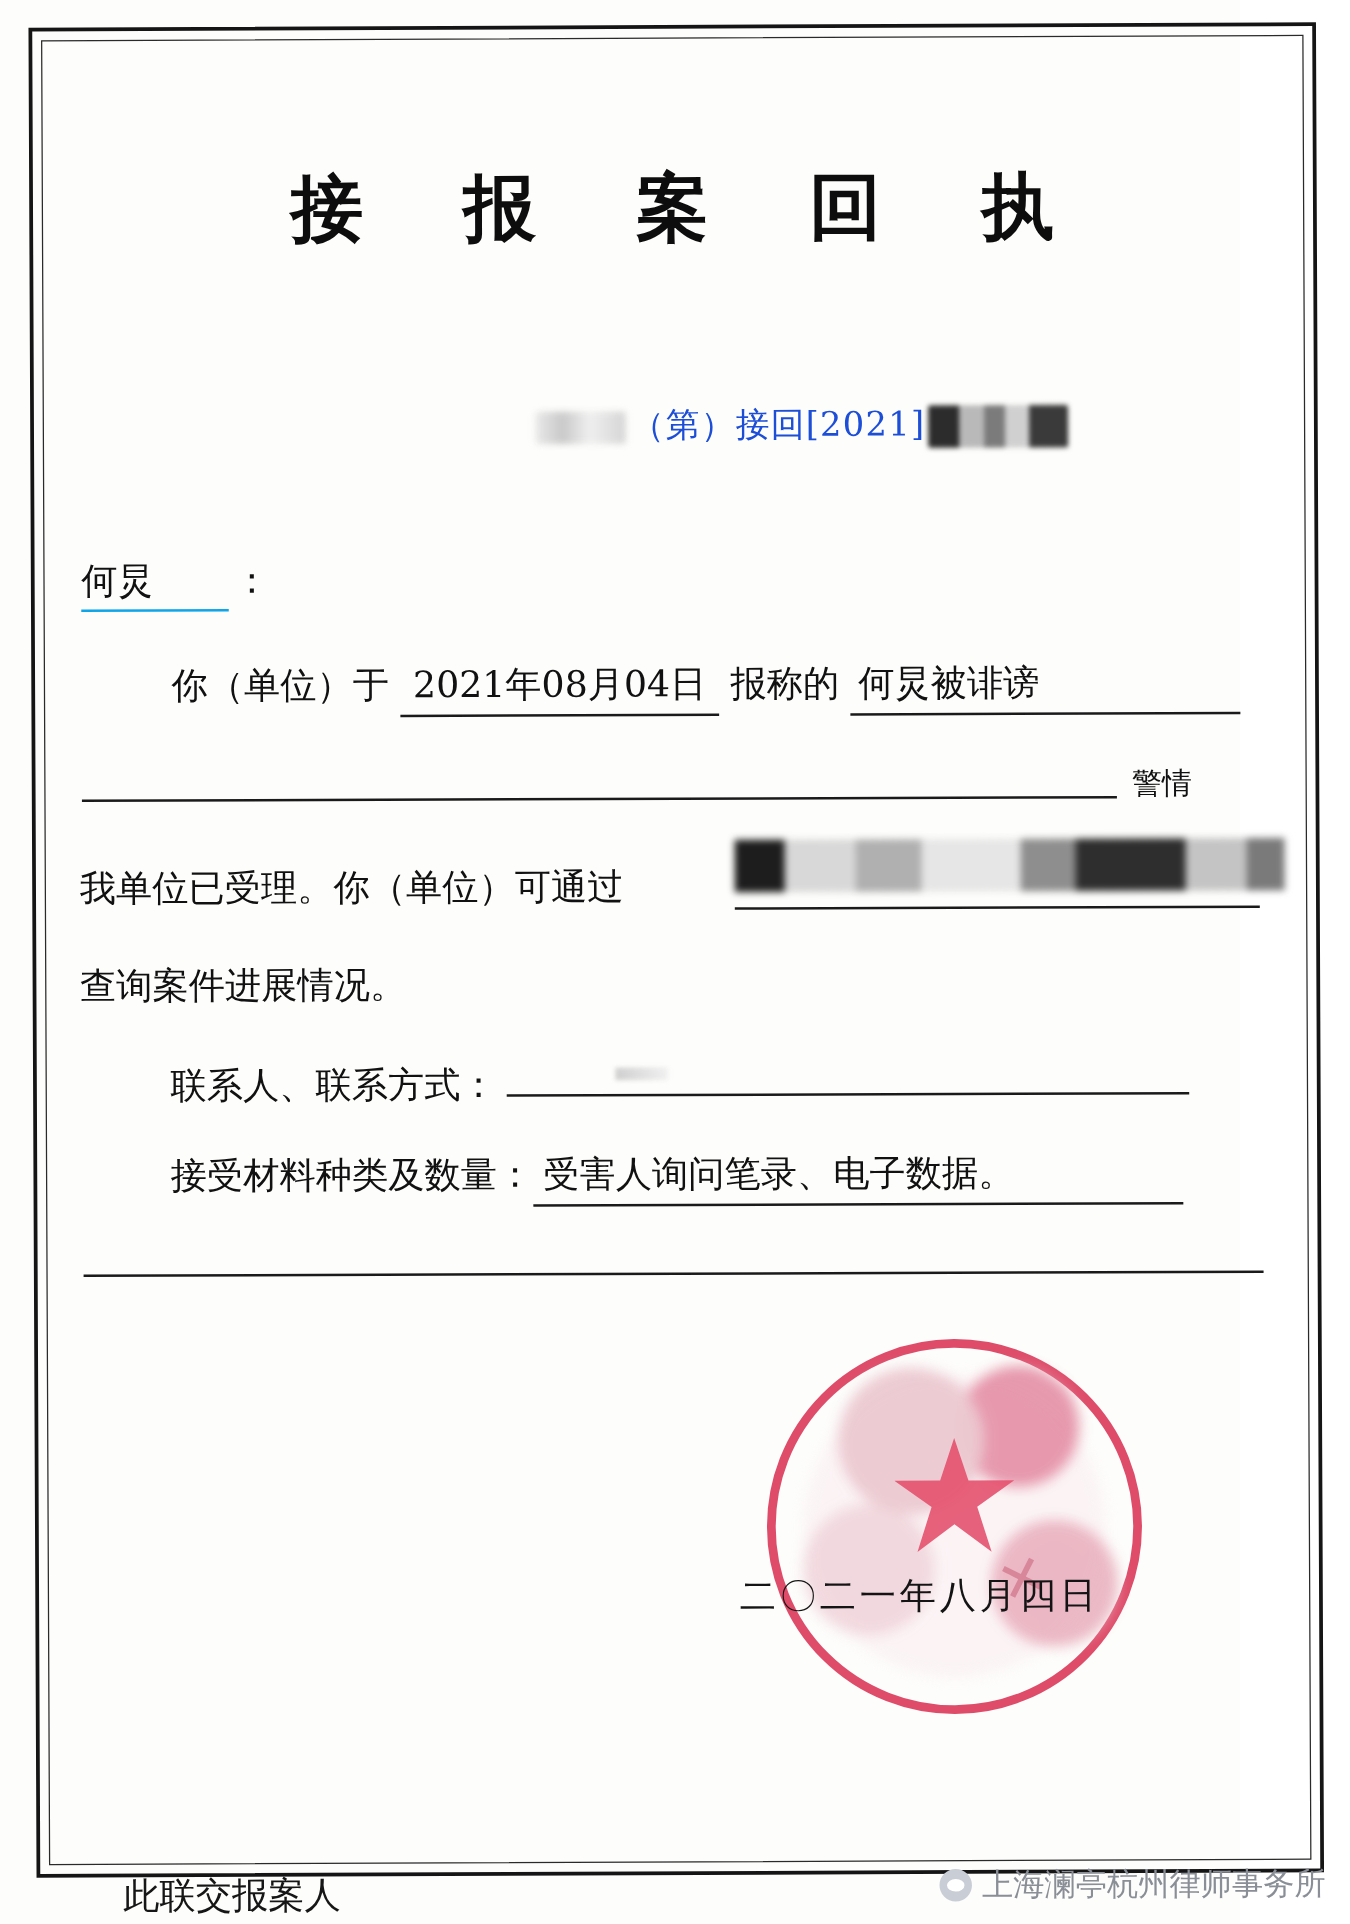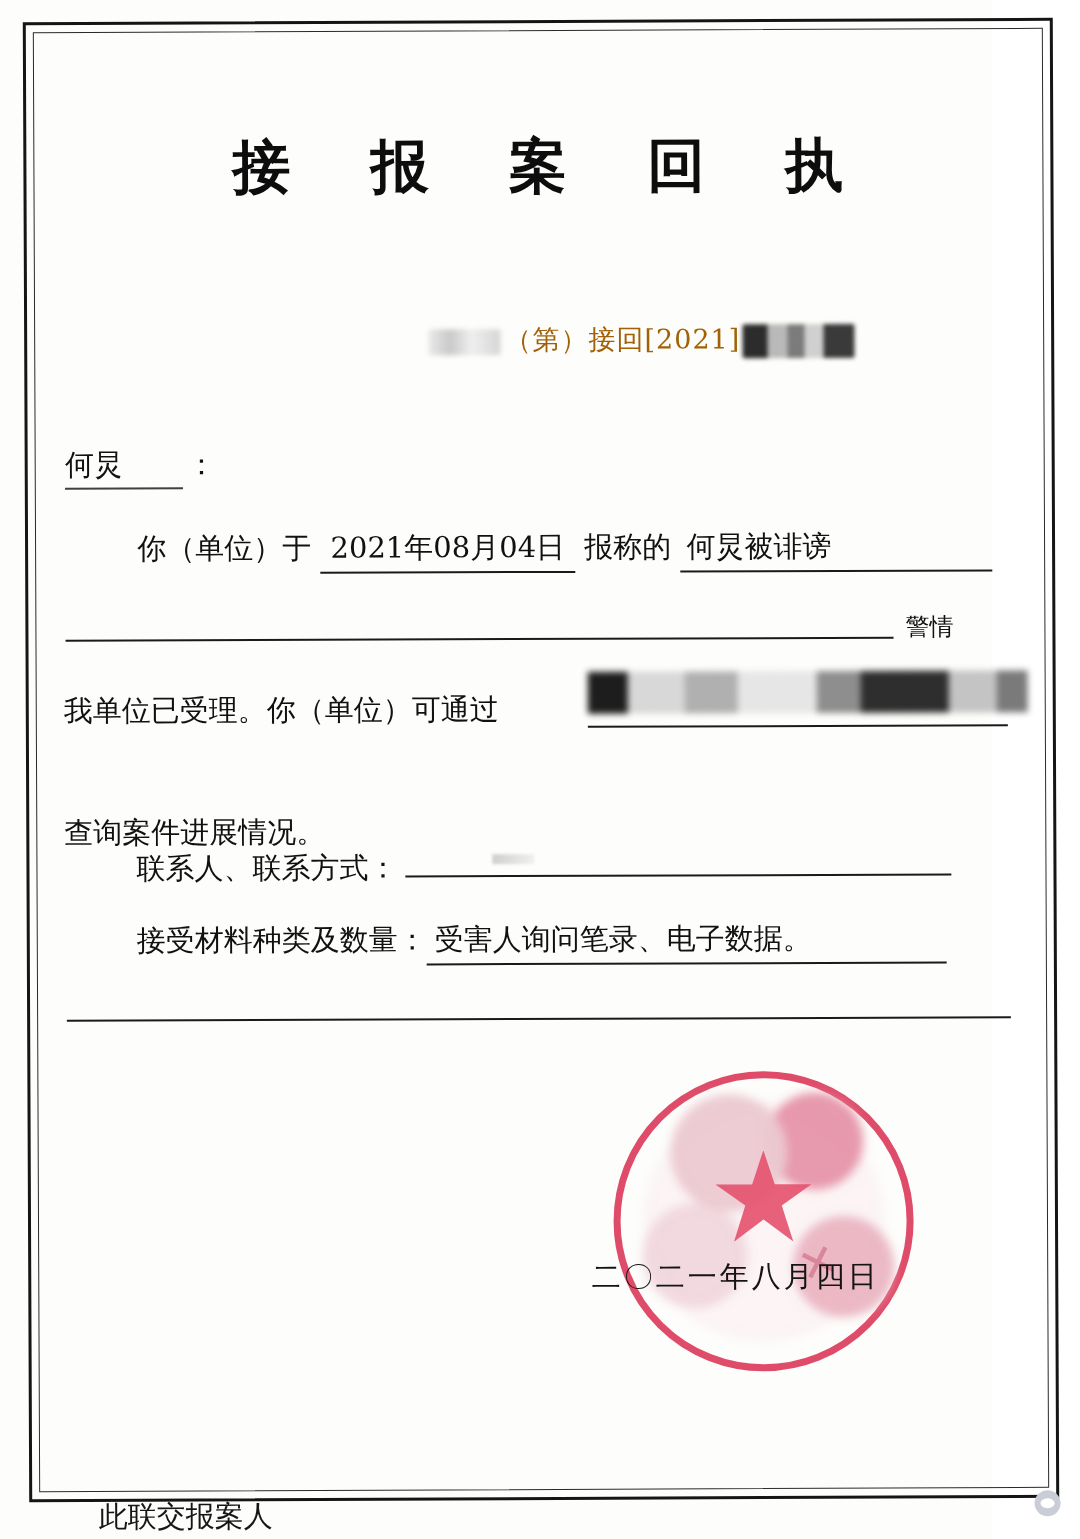--- a/index.html
+++ b/index.html
@@ -69,21 +69,21 @@
   }
 
   
   .doc-no {
     position: absolute;
     left: 430px;
     top: 322px;
     font-size: 27px;
     letter-spacing: 1px;
     white-space: nowrap;
-    color: #a16207;
+    color: #1d4ed8;
   }
   .redact {
     display: inline-block;
     vertical-align: middle;
     background:
       linear-gradient(90deg, #2c2c2c 0%, #2c2c2c 22%, #b9b9b9 22%, #b9b9b9 40%,
       #7b7b7b 40%, #7b7b7b 55%, #d0d0d0 55%, #d0d0d0 72%, #3a3a3a 72%, #3a3a3a 100%);
     filter: blur(2.2px);
     border-radius: 2px;
   }
@@ -102,21 +102,21 @@
   .recipient {
     position: absolute;
     left: 66px;
     top: 444px;
     font-size: 29px;
     white-space: nowrap;
   }
   .recipient .name {
     display: inline-block;
     min-width: 118px;
-    border-bottom: 2px solid #404040;
+    border-bottom: 2px solid #0ea5e9;
     padding-bottom: 2px;
   }
   .recipient .colon {
     margin-left: 4px;
   }
 
   .line1 {
     position: absolute;
     left: 138px;
     top: 528px;
@@ -181,21 +181,20 @@
     width: 420px;
     border-bottom: 2px solid #1a1a1a;
   }
 
   .line3 {
     position: absolute;
     left: 64px;
     top: 768px;
     font-size: 29px;
     white-space: nowrap;
-    margin-top: 44px;
   }
 
   .line4 {
     position: absolute;
     left: 136px;
     top: 848px;
     font-size: 29px;
     white-space: nowrap;
   }
   .line4 .blank {
@@ -374,16 +373,17 @@
       <div class="seal-star"></div>
       <div class="seal-scrawl">✕</div>
     </div>
 
     <div class="seal-date">二〇二一年八月四日</div>
 
     <div class="footer-note">此联交报案人</div>
 
     <div class="watermark">
       <span class="wb-logo"></span>
+      <span>上海澜亭杭州律师事务所</span>
     </div>
 
   </div>
 </div>
 
 </body></html>

